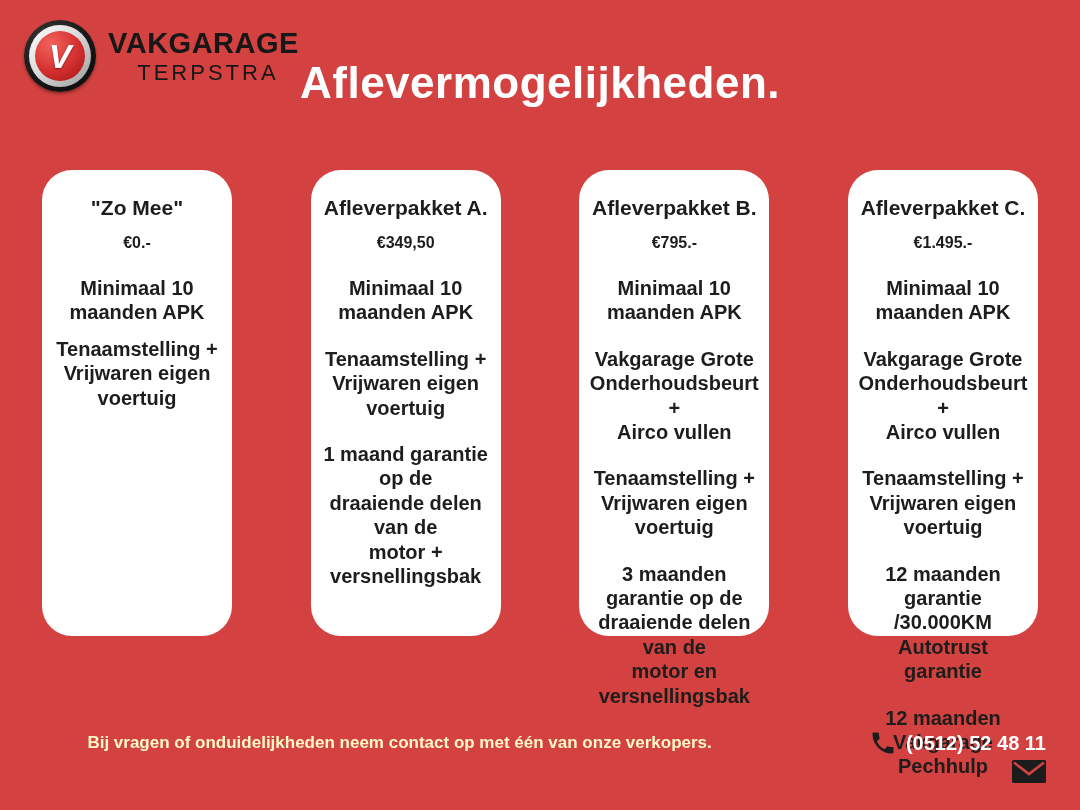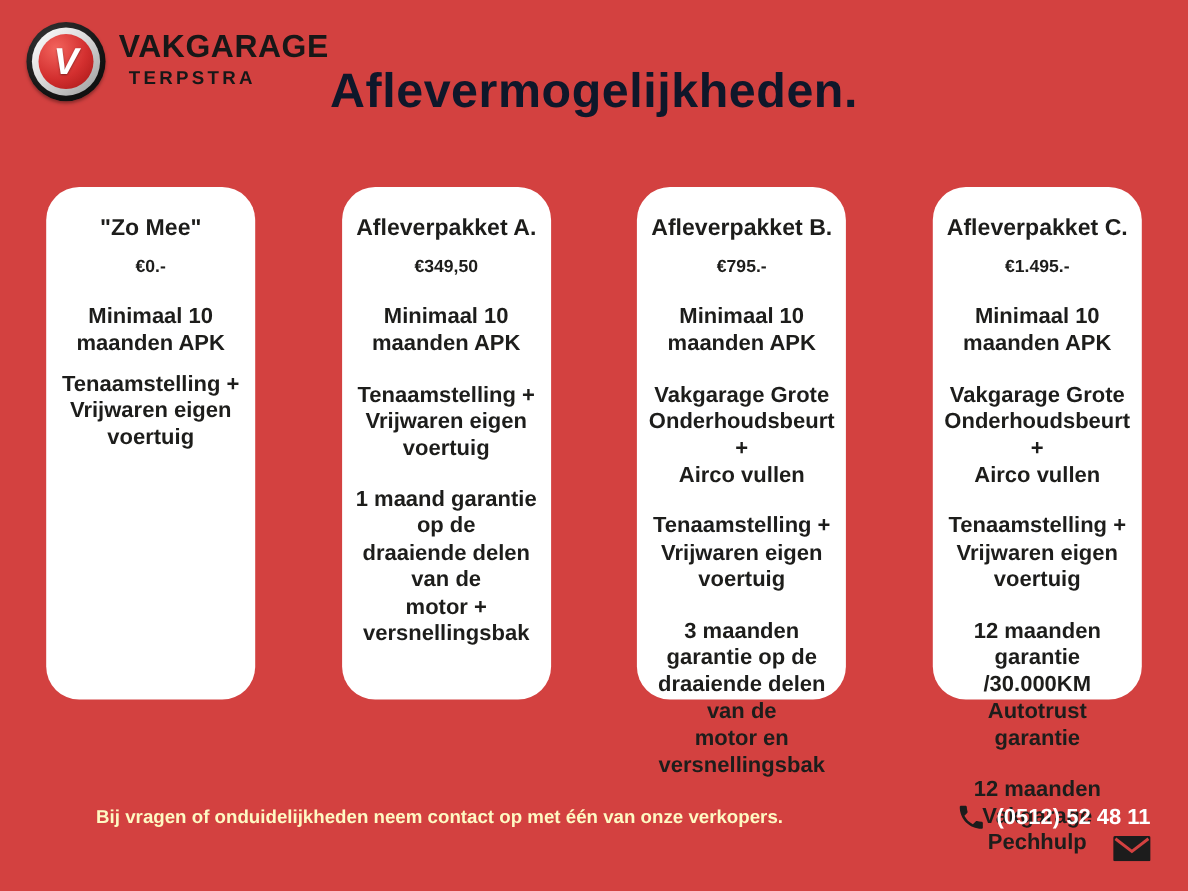--- a/index.html
+++ b/index.html
@@ -17,24 +17,24 @@
   .badge-silver{width:62px;height:62px;border-radius:50%;
     background:linear-gradient(135deg,#ffffff 0%,#dcdcdc 45%,#9a9a9a 100%);
     display:flex;align-items:center;justify-content:center;}
   .badge-red{width:50px;height:50px;border-radius:50%;
     background:radial-gradient(circle at 32% 26%,#f2635c,#d32f2f 55%,#a31515 100%);
     color:#fff;font-weight:bold;font-style:italic;font-size:34px;line-height:1;
     display:flex;align-items:center;justify-content:center;
     text-shadow:0 1px 2px rgba(0,0,0,.4);}
   .logo-text{padding-top:9px;color:#171717;}
   .brand{font-size:29px;font-weight:800;letter-spacing:.5px;line-height:1;}
-  .sub-brand{font-size:17px;font-weight:700;letter-spacing:3px;margin:4px 0 0 9px;line-height:1;}
+  .sub-brand{font-size:22px;font-weight:400;letter-spacing:3px;margin:4px 0 0 9px;line-height:1;text-align:center;}
 
   .page-title{position:absolute;top:58px;left:0;width:100%;text-align:center;
-    color:#0f172a;font-size:44px;font-weight:bold;letter-spacing:.5px;}
+    color:#ffffff;font-size:44px;font-weight:bold;letter-spacing:.5px;}
 
   
   .cards{position:absolute;top:170px;left:42px;right:42px;display:flex;justify-content:space-between;}
   .card{width:190px;height:466px;background:#ffffff;border-radius:30px;
     box-sizing:border-box;padding:26px 9px 0;text-align:center;color:#1d1d1b;}
   .card-title{font-size:21px;font-weight:bold;line-height:1.1;}
   .card-price{font-size:16px;font-weight:600;margin-top:15px;}
   .card-items{margin-top:24px;display:flex;flex-direction:column;gap:22px;}
   .item{font-size:20px;font-weight:bold;line-height:1.22;white-space:pre-line;}
   .card-1 .card-items{gap:12px;}

